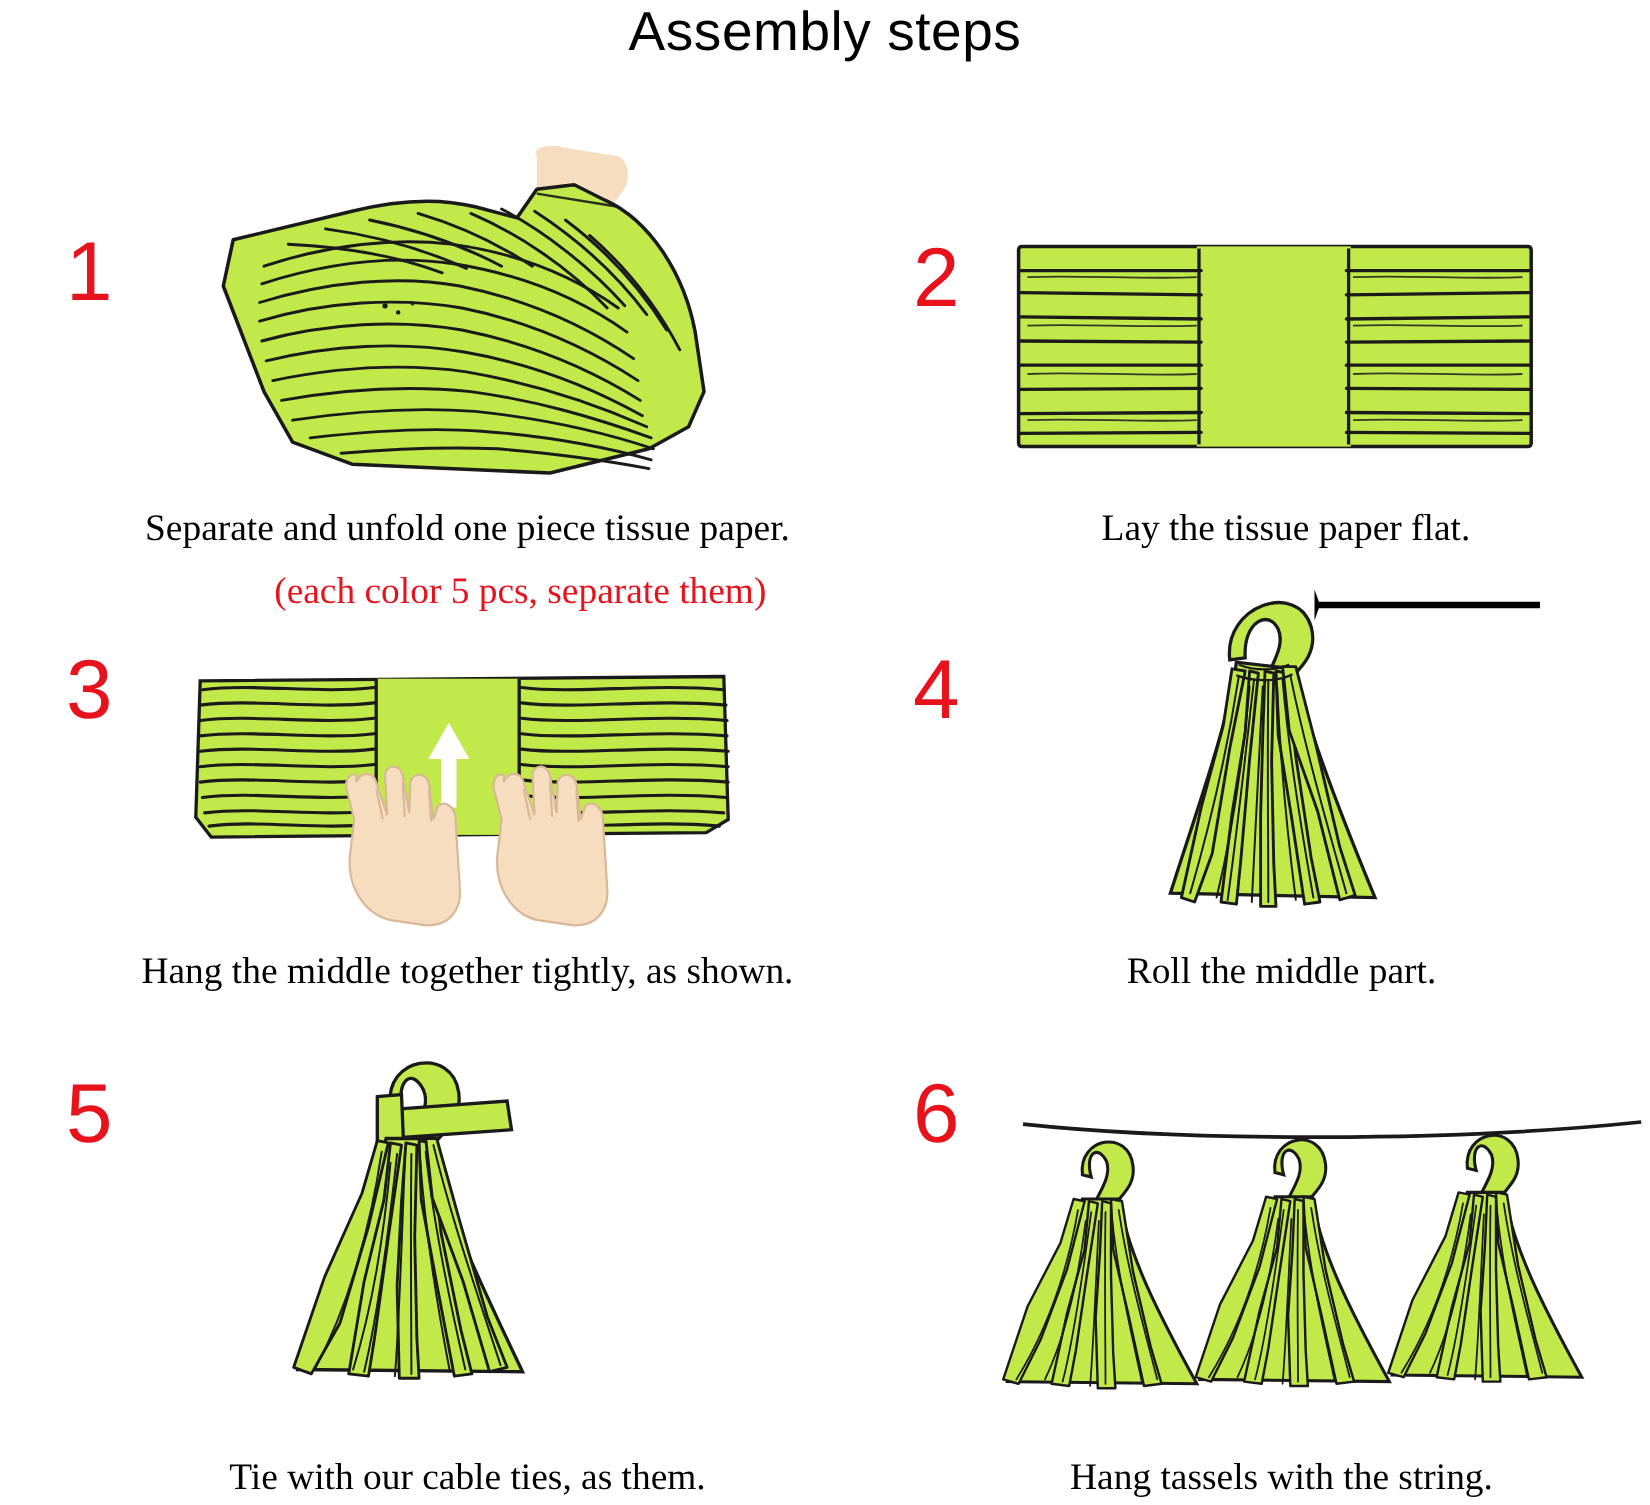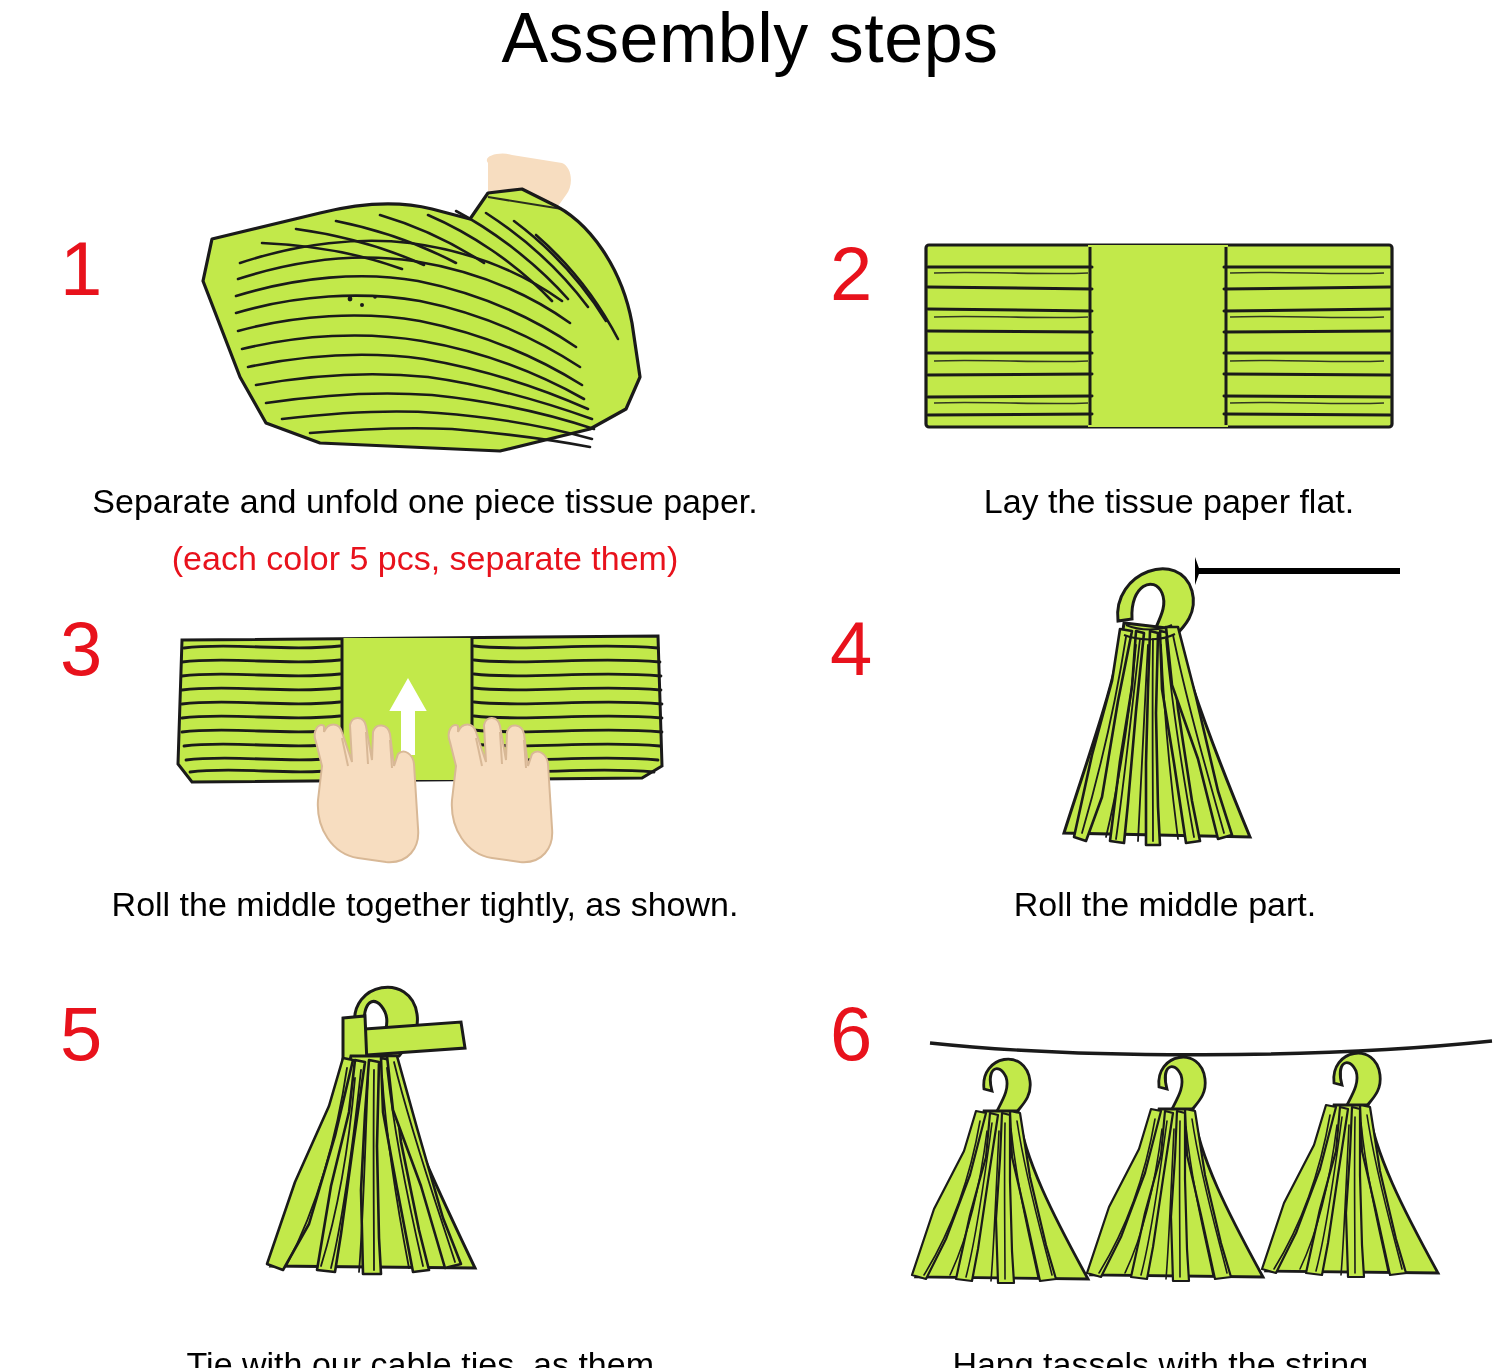--- a/index.html
+++ b/index.html
@@ -10,21 +10,21 @@
   body {
     width: 1500px;
     height: 1368px;
     font-family: "Liberation Sans", sans-serif;
     color: #000000;
     overflow: hidden;
     position: relative;
   }
   #page-title {
     text-align: center;
-    font-size: 70px;
+    font-size: 50px;
     font-weight: 400;
     letter-spacing: 0.5px;
     margin: 2px 0 0 0;
     line-height: 1.05;
   }
   .grid {
     position: relative;
     width: 1500px;
   }
   .cell {
@@ -37,24 +37,25 @@
     font-weight: 400;
     line-height: 1;
     font-family: "Liberation Sans", sans-serif;
   }
   .caption {
     position: absolute;
     text-align: center;
     font-size: 34px;
     line-height: 1.22;
     color: #000;
-    font-family: Liberation Sans, sans-serif;
+    font-family: Liberation Serif, serif;
   }
   .caption.red {
     color: #e8121c;
+    margin-left: 48px;
   }
   .art {
     position: absolute;
   }
   svg { display: block; overflow: visible; }
 </style>
 </head>
 <body>
 
 <h1 id="page-title">Assembly steps</h1>
@@ -212,21 +213,21 @@
           <path d="M286 112 C280 108 274 118 278 128 L284 152 L280 186 C278 214 294 240 320 244 L348 248 C370 250 382 234 380 214 L376 150
                    C375 140 366 134 360 140 L356 152 L352 120 C350 110 338 108 335 118 L334 146 L328 112 C326 102 314 101 312 111 L314 148 L304 118 C301 108 290 108 286 118 Z" fill="#f7ddc0" stroke="#d8b896" stroke-width="2"></path>
           <g stroke="#d8b896" stroke-width="2" fill="none">
             <path d="M304 124 L310 152"></path>
               <path d="M328 118 L330 150"></path>
               <path d="M352 126 L354 154"></path>
           </g>
         </g>
       </svg>
     </div>
-    <div class="caption" style="left:0;top:808px;width:850px;">Roll the middle together tightly, as shown.</div>
+    <div class="caption" style="left:0;top:808px;width:850px;">Hang the middle together tightly, as shown.</div>
   </div>
 
   <div class="cell" style="left:830px;top:0;width:670px;height:0;">
     <div class="stepnum" style="left:0px;top:535px;">4</div>
     <div class="art" style="left:190px;top:465px;">
       <svg width="470" height="330" viewBox="0 0 470 330">
 
         <g>
           <path d="M180 30 L175 16 L175 44 Z" fill="#000"></path>
           <path d="M176 30 L380 30" stroke="#000" stroke-width="6" stroke-linecap="butt"></path>

